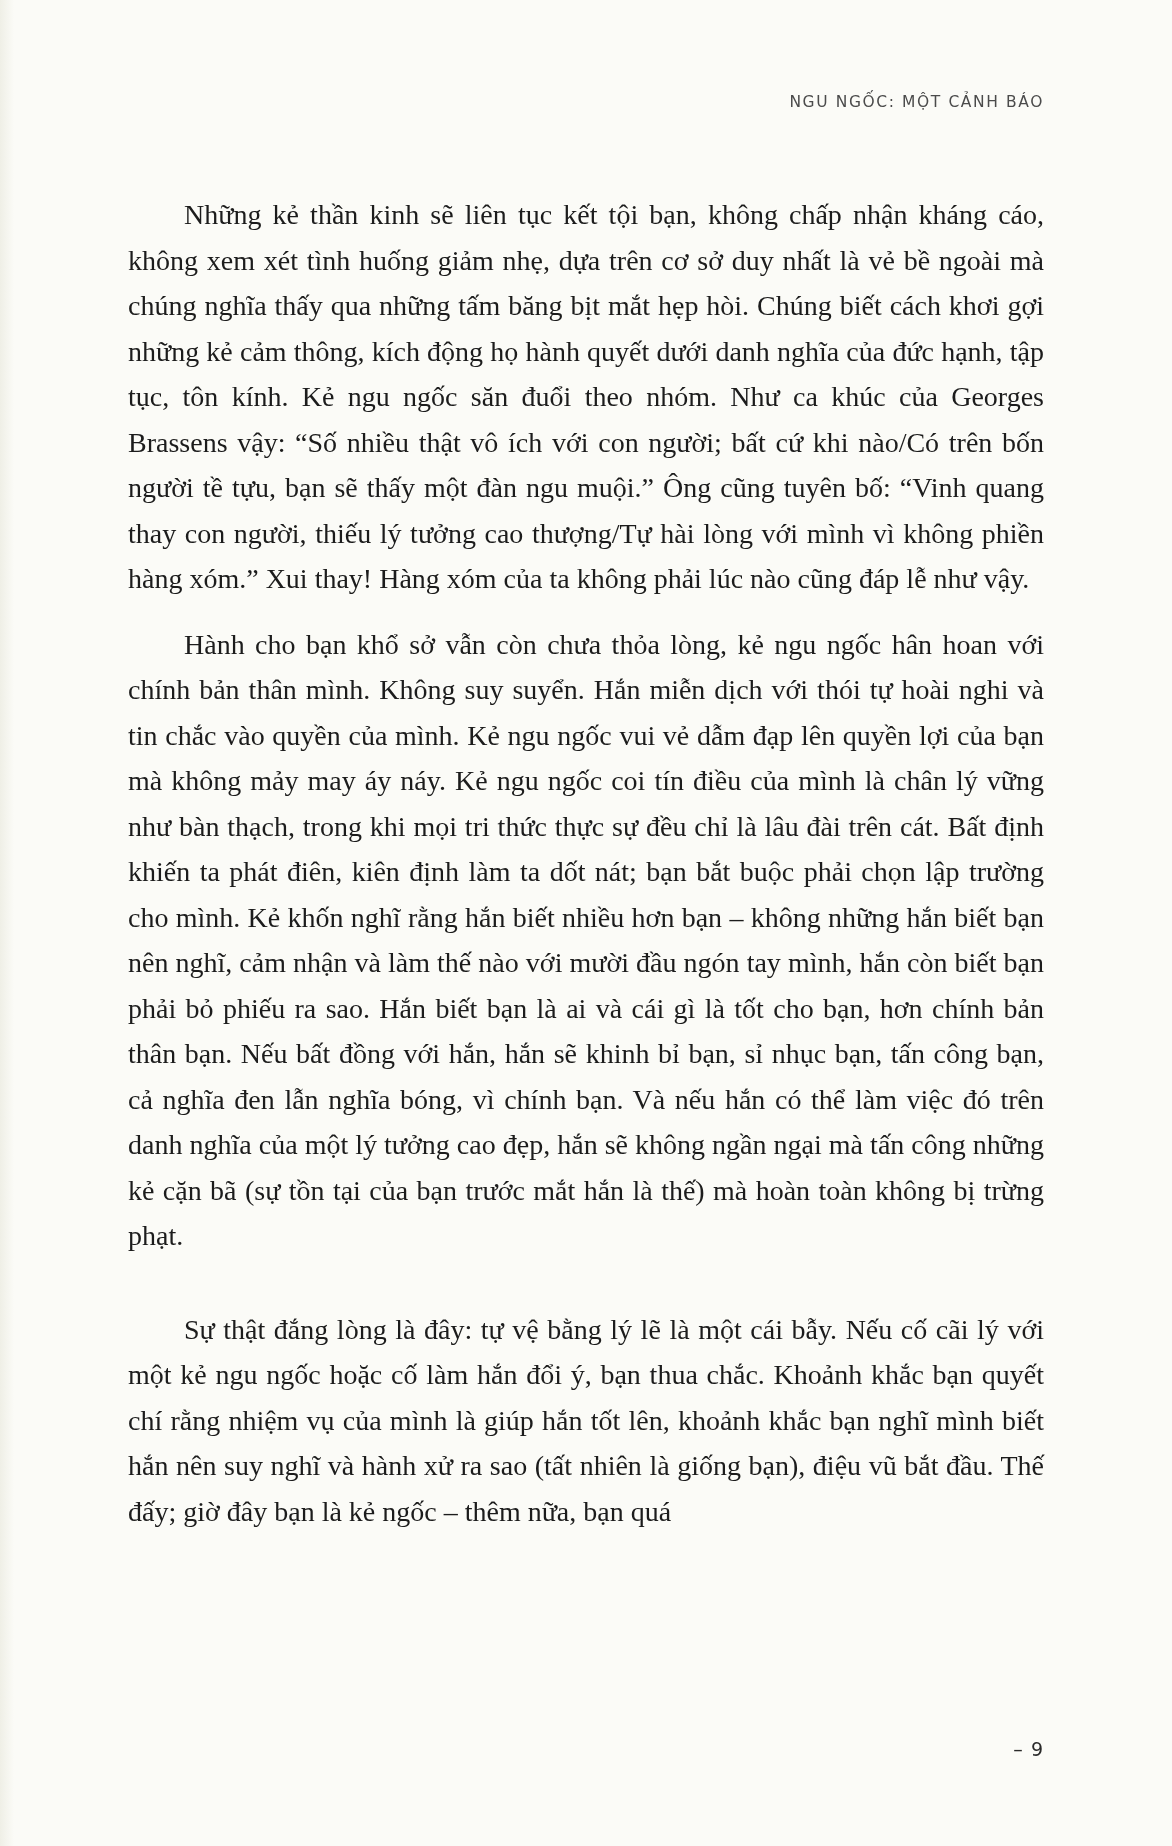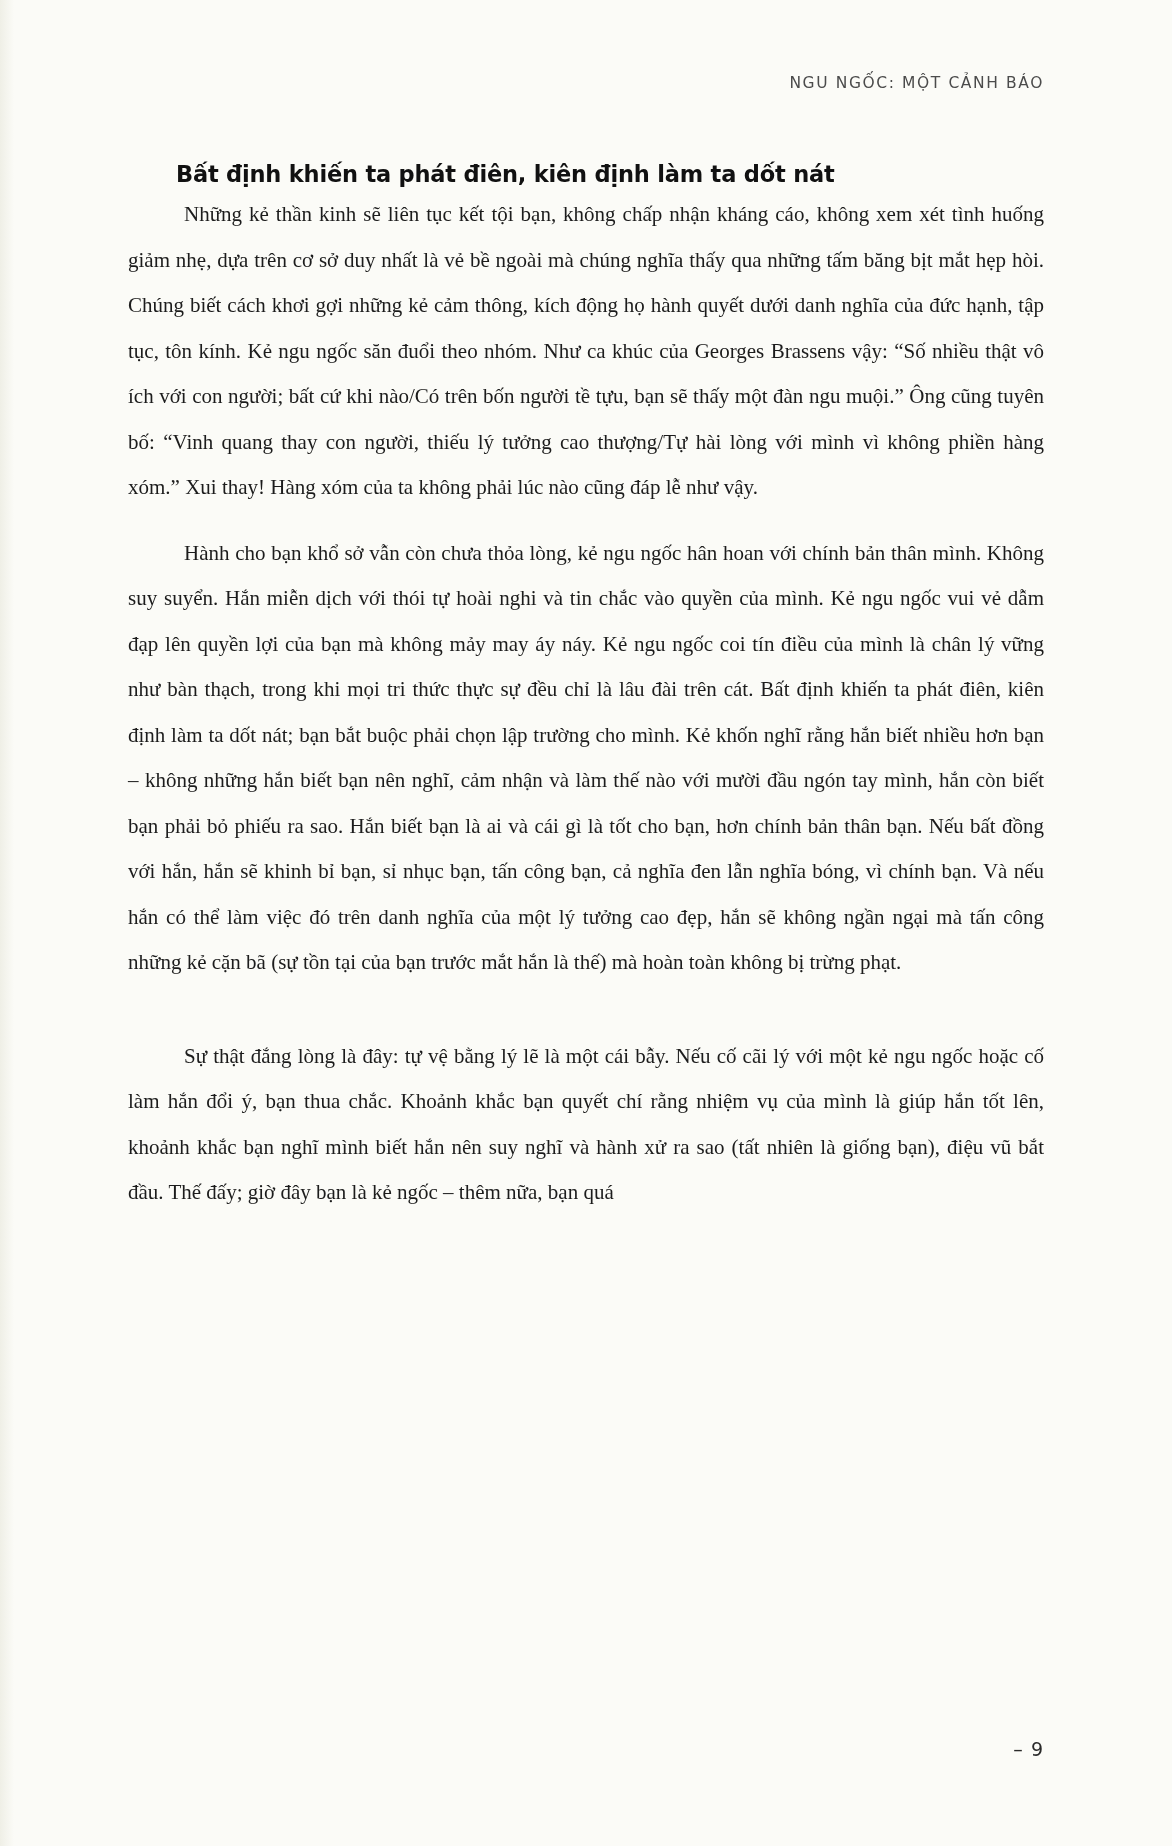--- a/index.html
+++ b/index.html
@@ -25,21 +25,21 @@
   .page-inner {
     position: absolute;
     left: 128px;
     top: 0;
     width: 916px;
     height: 1846px;
   }
   .running-head {
     position: absolute;
     right: 0;
-    top: 74px;
+    top: 93px;
     font-family: "DejaVu Sans", sans-serif;
     font-size: 15.5px;
     letter-spacing: 1.6px;
     color: #4b4b4b;
     text-transform: uppercase;
     white-space: nowrap;
   }
   .section-title {
     position: absolute;
     left: 48px;
@@ -53,21 +53,21 @@
   }
   .body-text {
     position: absolute;
     left: 0;
     top: 192px;
     width: 916px;
   }
   .body-text p {
     margin: 0 0 20px 0;
     text-indent: 56px;
-    font-size: 21px;
+    font-size: 28px;
     line-height: 45.5px;
     text-align: justify;
     text-justify: inter-word;
     color: #1c1c1c;
     hyphens: none;
   }
   .body-text p:last-child {
     margin-bottom: 0;
     margin-top: 48px;
   }
@@ -91,21 +91,20 @@
 </style>
 </head>
 <body>
 
 <div class="page">
   <div class="page-edge-left"></div>
   <div class="page-inner">
 
     <div class="running-head">NGU NGỐC: MỘT CẢNH BÁO</div>
 
-    <h2 class="section-title">Bất định khiến ta phát điên, kiên định làm ta dốt nát</h2>
 
     <div class="body-text">
       <p>Những kẻ thần kinh sẽ liên tục kết tội bạn, không chấp nhận kháng cáo, không xem xét tình huống giảm nhẹ, dựa trên cơ sở duy nhất là vẻ bề ngoài mà chúng nghĩa thấy qua những tấm băng bịt mắt hẹp hòi. Chúng biết cách khơi gợi những kẻ cảm thông, kích động họ hành quyết dưới danh nghĩa của đức hạnh, tập tục, tôn kính. Kẻ ngu ngốc săn đuổi theo nhóm. Như ca khúc của Georges Brassens vậy: “Số nhiều thật vô ích với con người; bất cứ khi nào/Có trên bốn người tề tựu, bạn sẽ thấy một đàn ngu muội.” Ông cũng tuyên bố: “Vinh quang thay con người, thiếu lý tưởng cao thượng/Tự hài lòng với mình vì không phiền hàng xóm.” Xui thay! Hàng xóm của ta không phải lúc nào cũng đáp lễ như vậy.</p>
       <p>Hành cho bạn khổ sở vẫn còn chưa thỏa lòng, kẻ ngu ngốc hân hoan với chính bản thân mình. Không suy suyển. Hắn miễn dịch với thói tự hoài nghi và tin chắc vào quyền của mình. Kẻ ngu ngốc vui vẻ dẫm đạp lên quyền lợi của bạn mà không mảy may áy náy. Kẻ ngu ngốc coi tín điều của mình là chân lý vững như bàn thạch, trong khi mọi tri thức thực sự đều chỉ là lâu đài trên cát. Bất định khiến ta phát điên, kiên định làm ta dốt nát; bạn bắt buộc phải chọn lập trường cho mình. Kẻ khốn nghĩ rằng hắn biết nhiều hơn bạn – không những hắn biết bạn nên nghĩ, cảm nhận và làm thế nào với mười đầu ngón tay mình, hắn còn biết bạn phải bỏ phiếu ra sao. Hắn biết bạn là ai và cái gì là tốt cho bạn, hơn chính bản thân bạn. Nếu bất đồng với hắn, hắn sẽ khinh bỉ bạn, sỉ nhục bạn, tấn công bạn, cả nghĩa đen lẫn nghĩa bóng, vì chính bạn. Và nếu hắn có thể làm việc đó trên danh nghĩa của một lý tưởng cao đẹp, hắn sẽ không ngần ngại mà tấn công những kẻ cặn bã (sự tồn tại của bạn trước mắt hắn là thế) mà hoàn toàn không bị trừng phạt.</p>
       <p>Sự thật đắng lòng là đây: tự vệ bằng lý lẽ là một cái bẫy. Nếu cố cãi lý với một kẻ ngu ngốc hoặc cố làm hắn đổi ý, bạn thua chắc. Khoảnh khắc bạn quyết chí rằng nhiệm vụ của mình là giúp hắn tốt lên, khoảnh khắc bạn nghĩ mình biết hắn nên suy nghĩ và hành xử ra sao (tất nhiên là giống bạn), điệu vũ bắt đầu. Thế đấy; giờ đây bạn là kẻ ngốc – thêm nữa, bạn quá</p>
     </div>
 
     <div class="folio">– 9</div>
   </div>
 </div>

